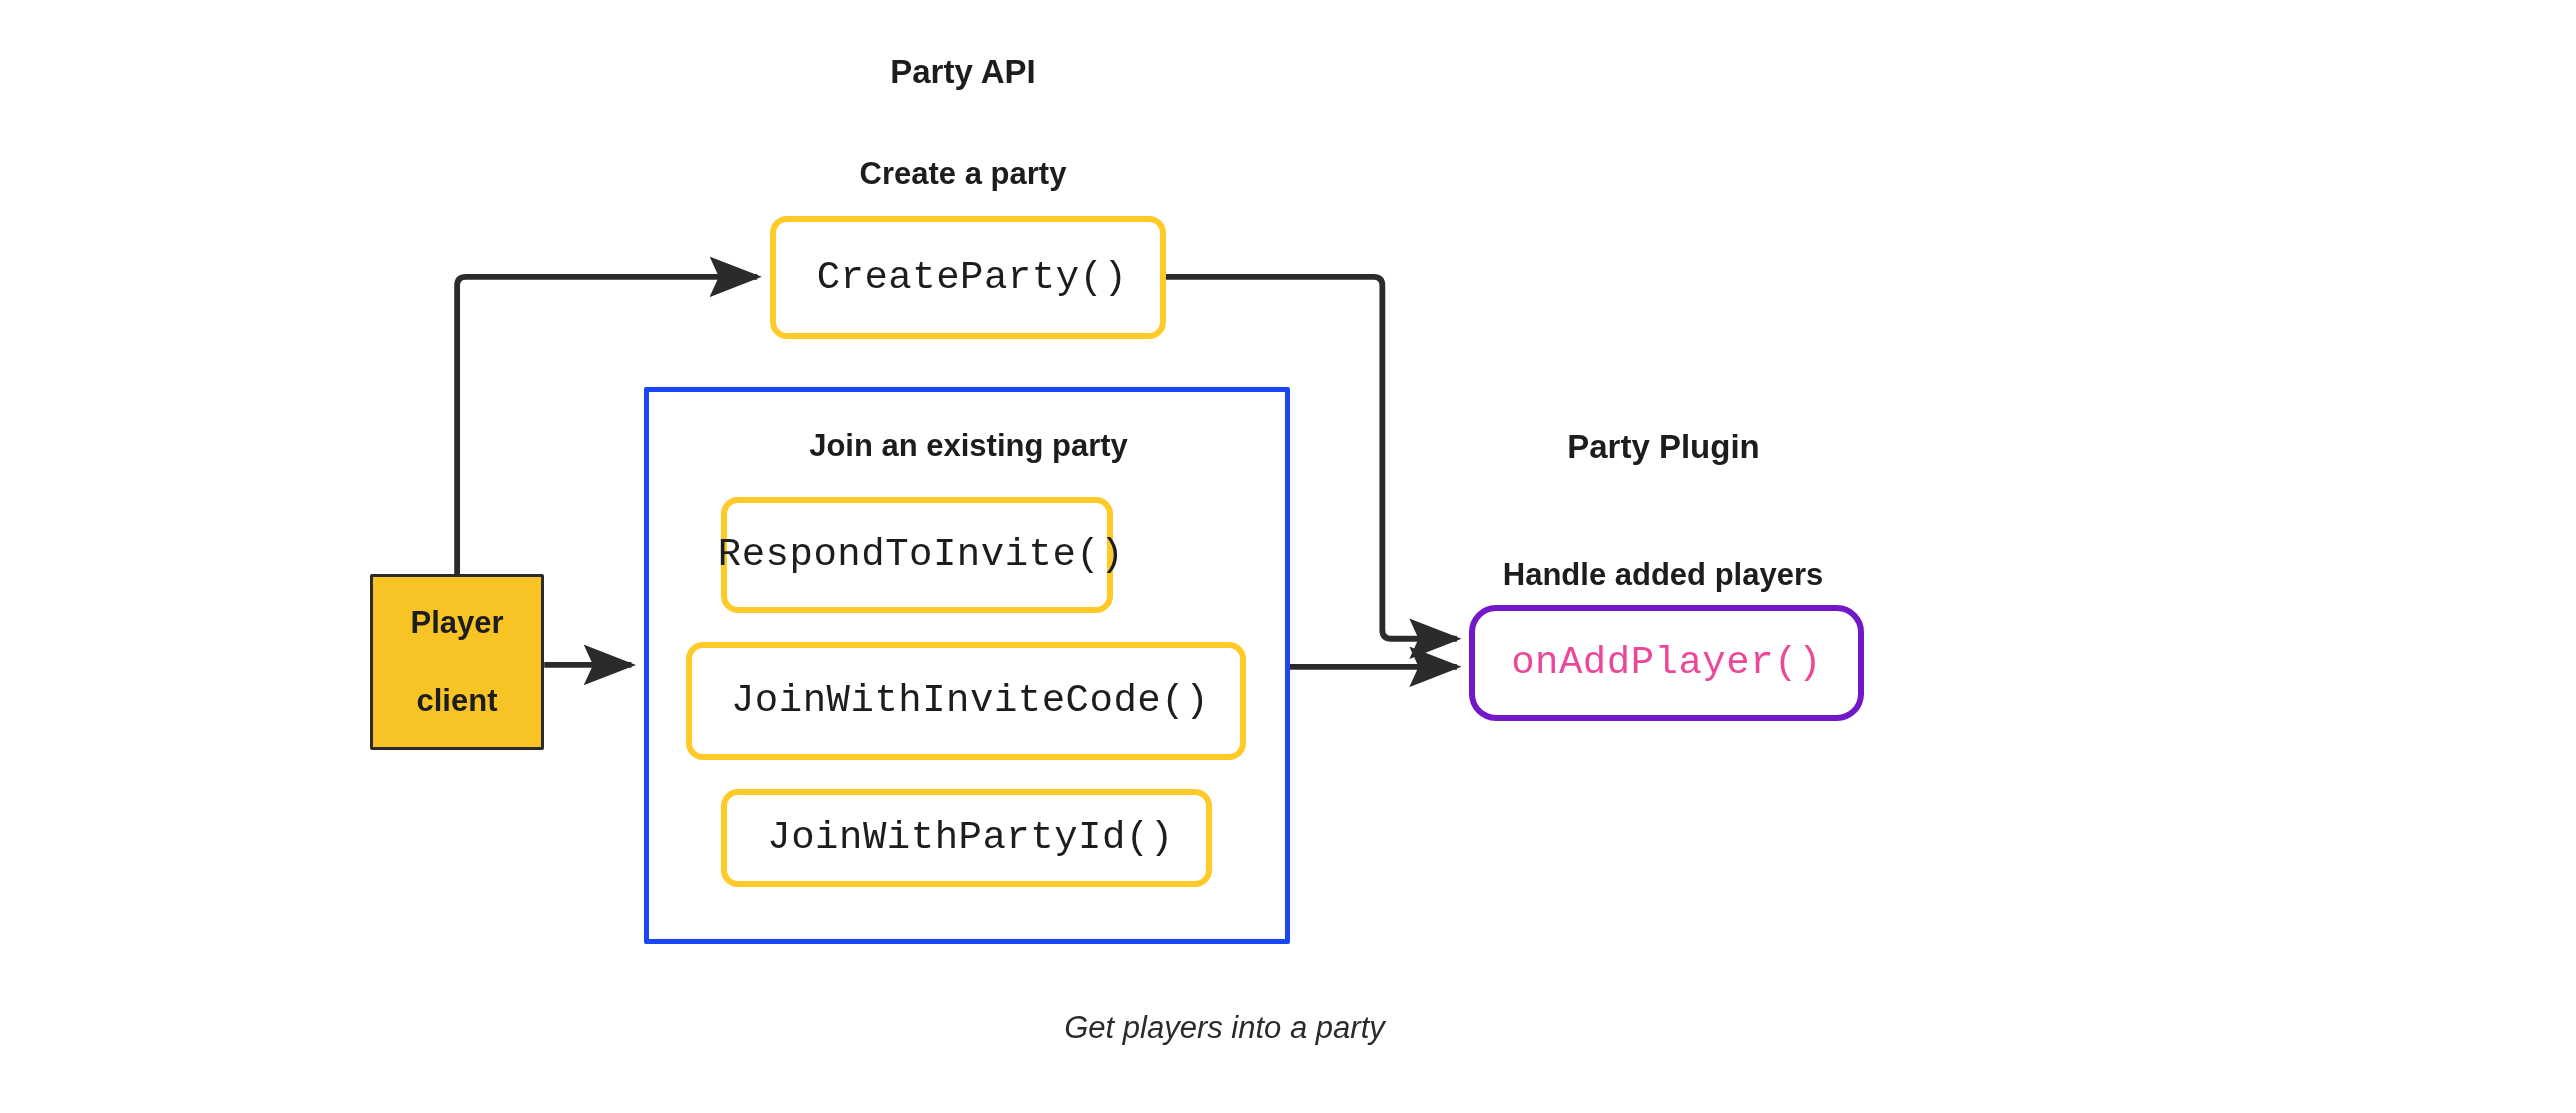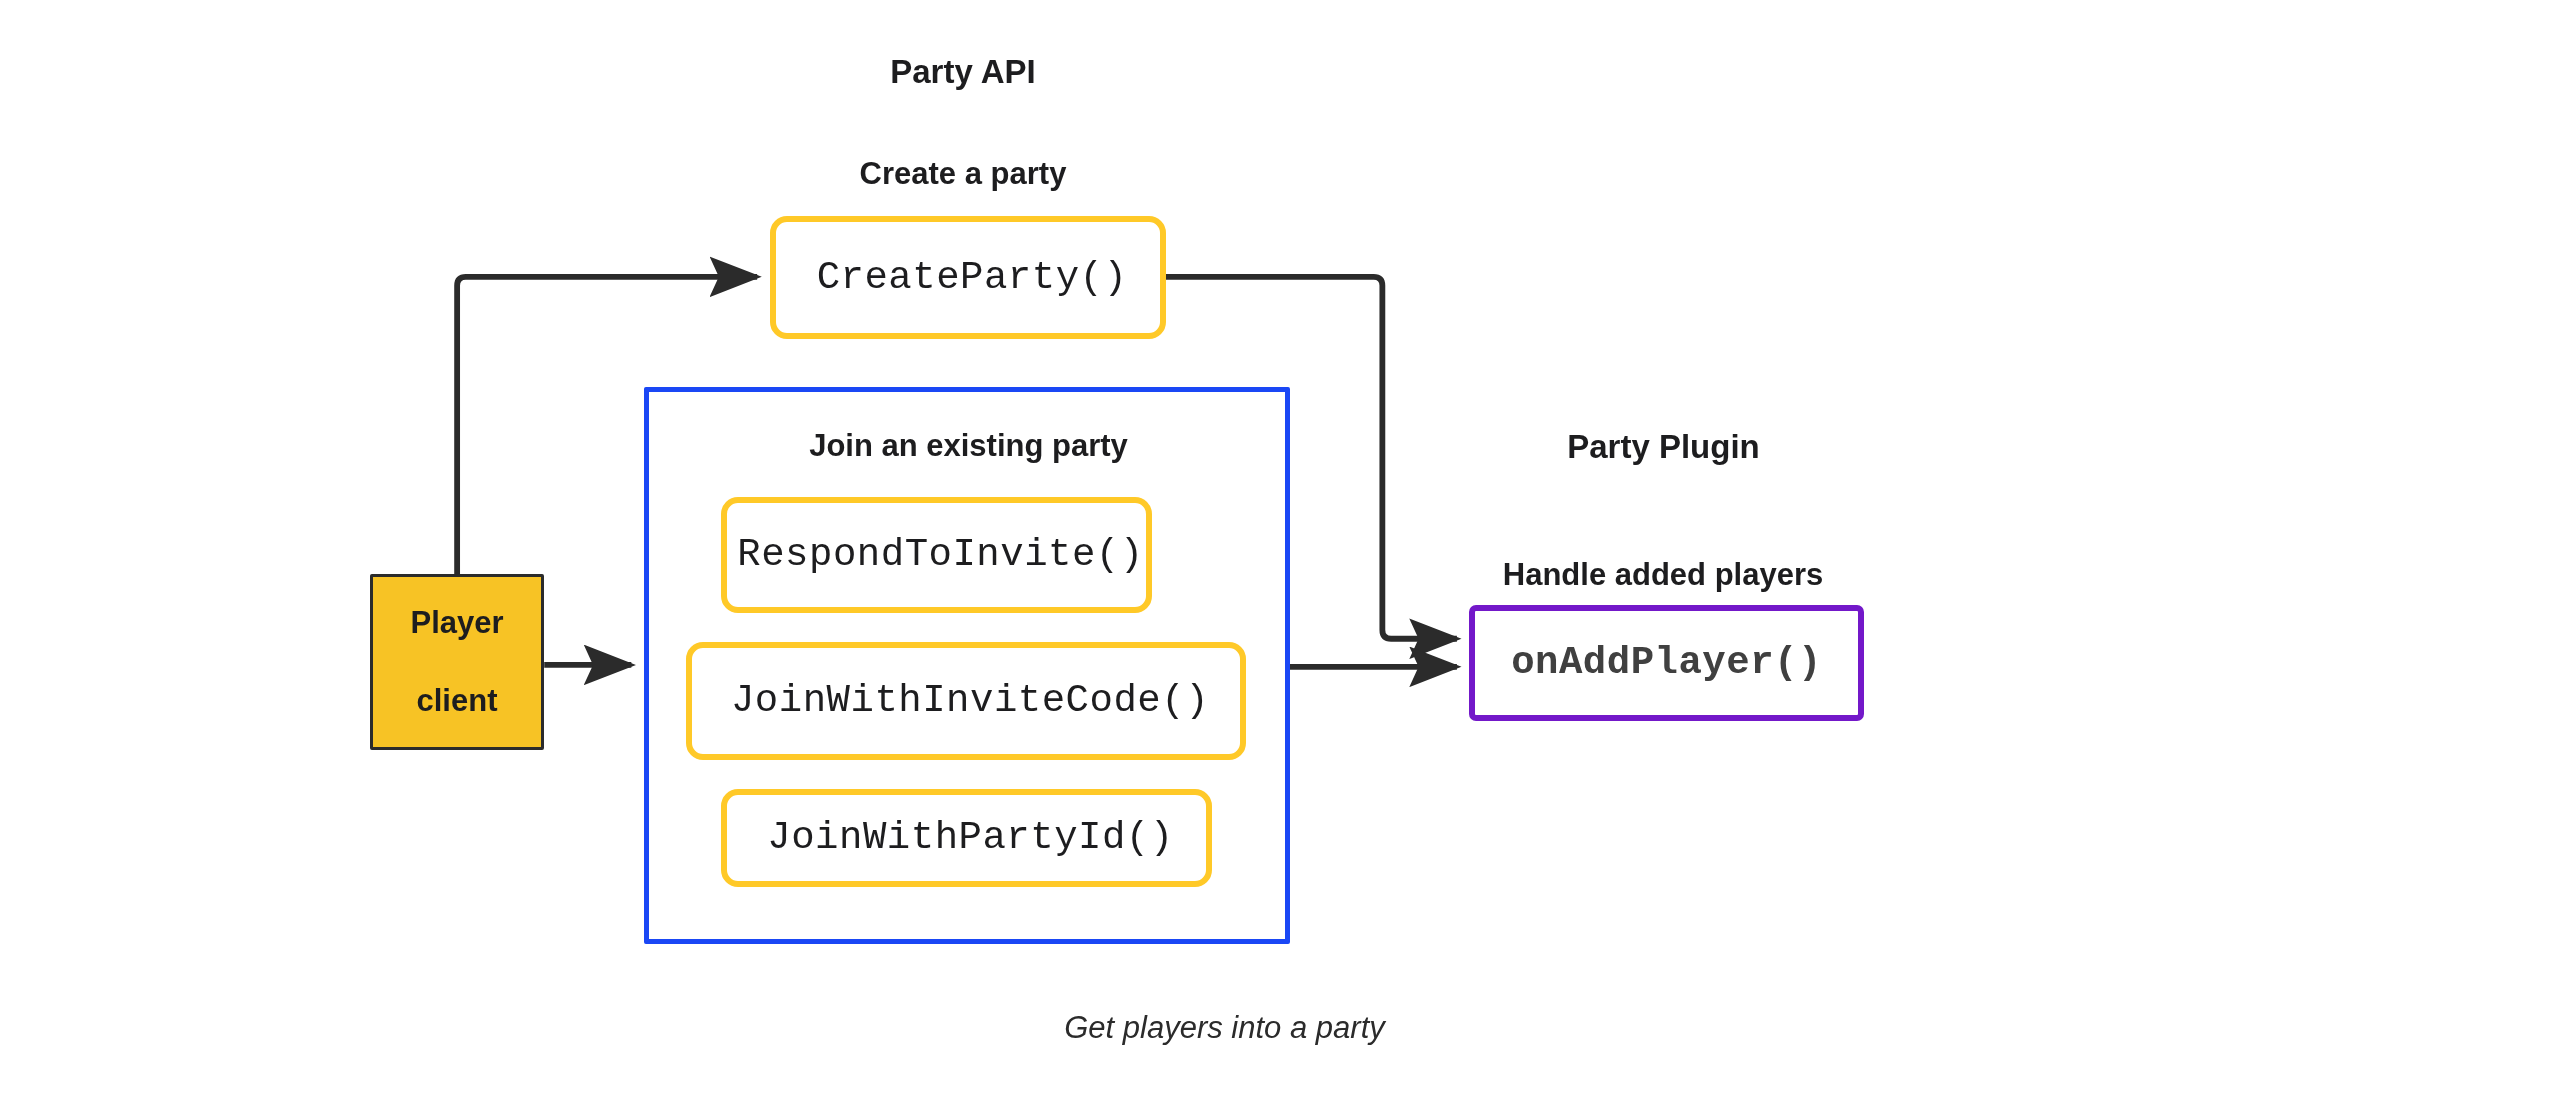--- a/index.html
+++ b/index.html
@@ -54,30 +54,29 @@
     letter-spacing: 0.5px;
     white-space: nowrap;
     padding-left: 8px;
   }
 
   .plugin-box {
     position: absolute;
     box-sizing: border-box;
     background: #ffffff;
     border: 6.8px solid #7318C9;
-    border-radius: 7px;
+    border-radius: 27px;
     display: flex;
     align-items: center;
     justify-content: center;
     font-family: "Liberation Mono", monospace;
     font-size: 39px;
-    color: #404040;
+    color: #ec4899;
     letter-spacing: 0.5px;
     white-space: nowrap;
-    font-weight: bold;
   }
 
   .group-box {
     position: absolute;
     box-sizing: border-box;
     background: transparent;
     border: 5.8px solid #1A47F5;
     border-radius: 1.9px;
   }
 
@@ -135,21 +134,21 @@
   <div class="heading heading-l1" style="left:818px; top:55px; width:290px;">Party API</div>
 
   <div class="heading heading-l2" style="left:818px; top:158px; width:290px;">Create a party</div>
 
   <div class="api-box" style="left:770px; top:216px; width:396px; height:123px;">CreateParty()</div>
 
   <div class="group-box" style="left:644px; top:387px; width:646px; height:557px;"></div>
 
   <div class="heading heading-l2" style="left:678px; top:430px; width:581px;">Join an existing party</div>
 
-  <div class="api-box" style="left:721px; top:497px; width:431px; height:116px;font-family:Liberation Mono, monospace;">RespondToInvite()</div>
+  <div class="api-box" style="left:721px; top:497px; width:392px; height:116px;font-family:Liberation Mono, monospace;">RespondToInvite()</div>
 
   <div class="api-box" style="left:686px; top:642px; width:560px; height:118px;">JoinWithInviteCode()</div>
 
   <div class="api-box" style="left:721px; top:789px; width:491px; height:98px;">JoinWithPartyId()</div>
 
   <div class="client-box" style="left:370px; top:574px; width:174px; height:176px;">
     <span>Player</span>
     <span>client</span>
   </div>
 

